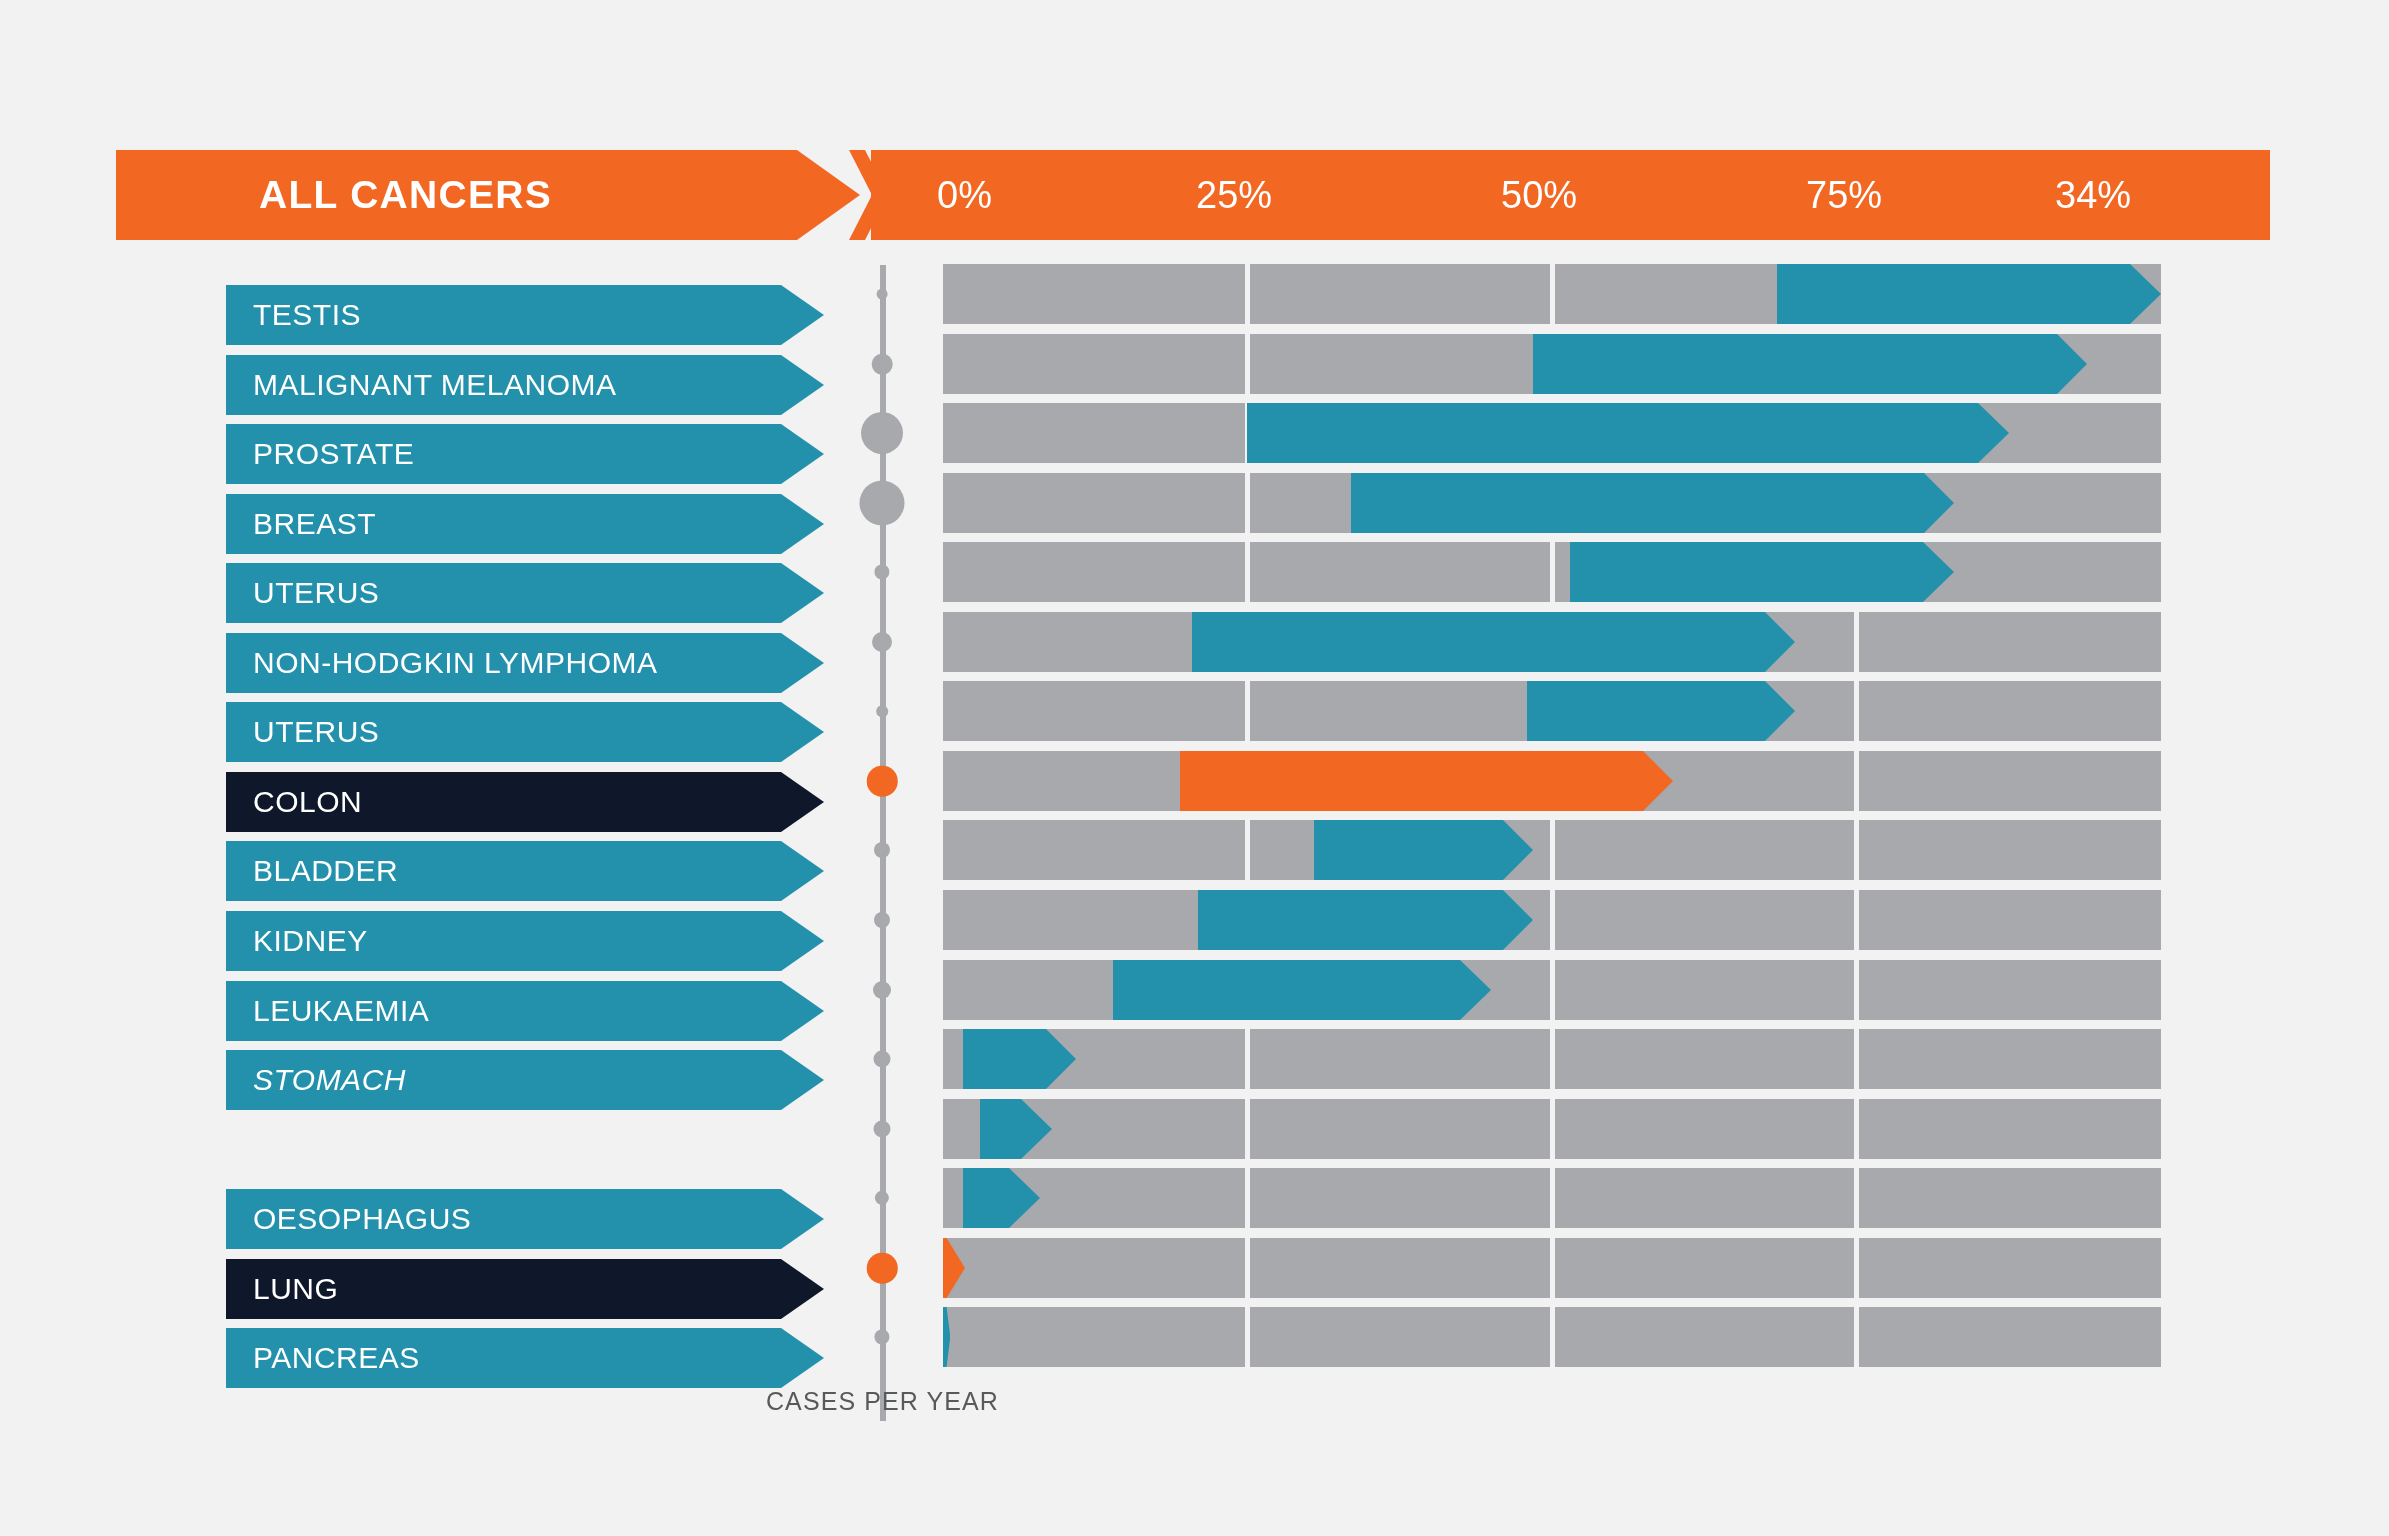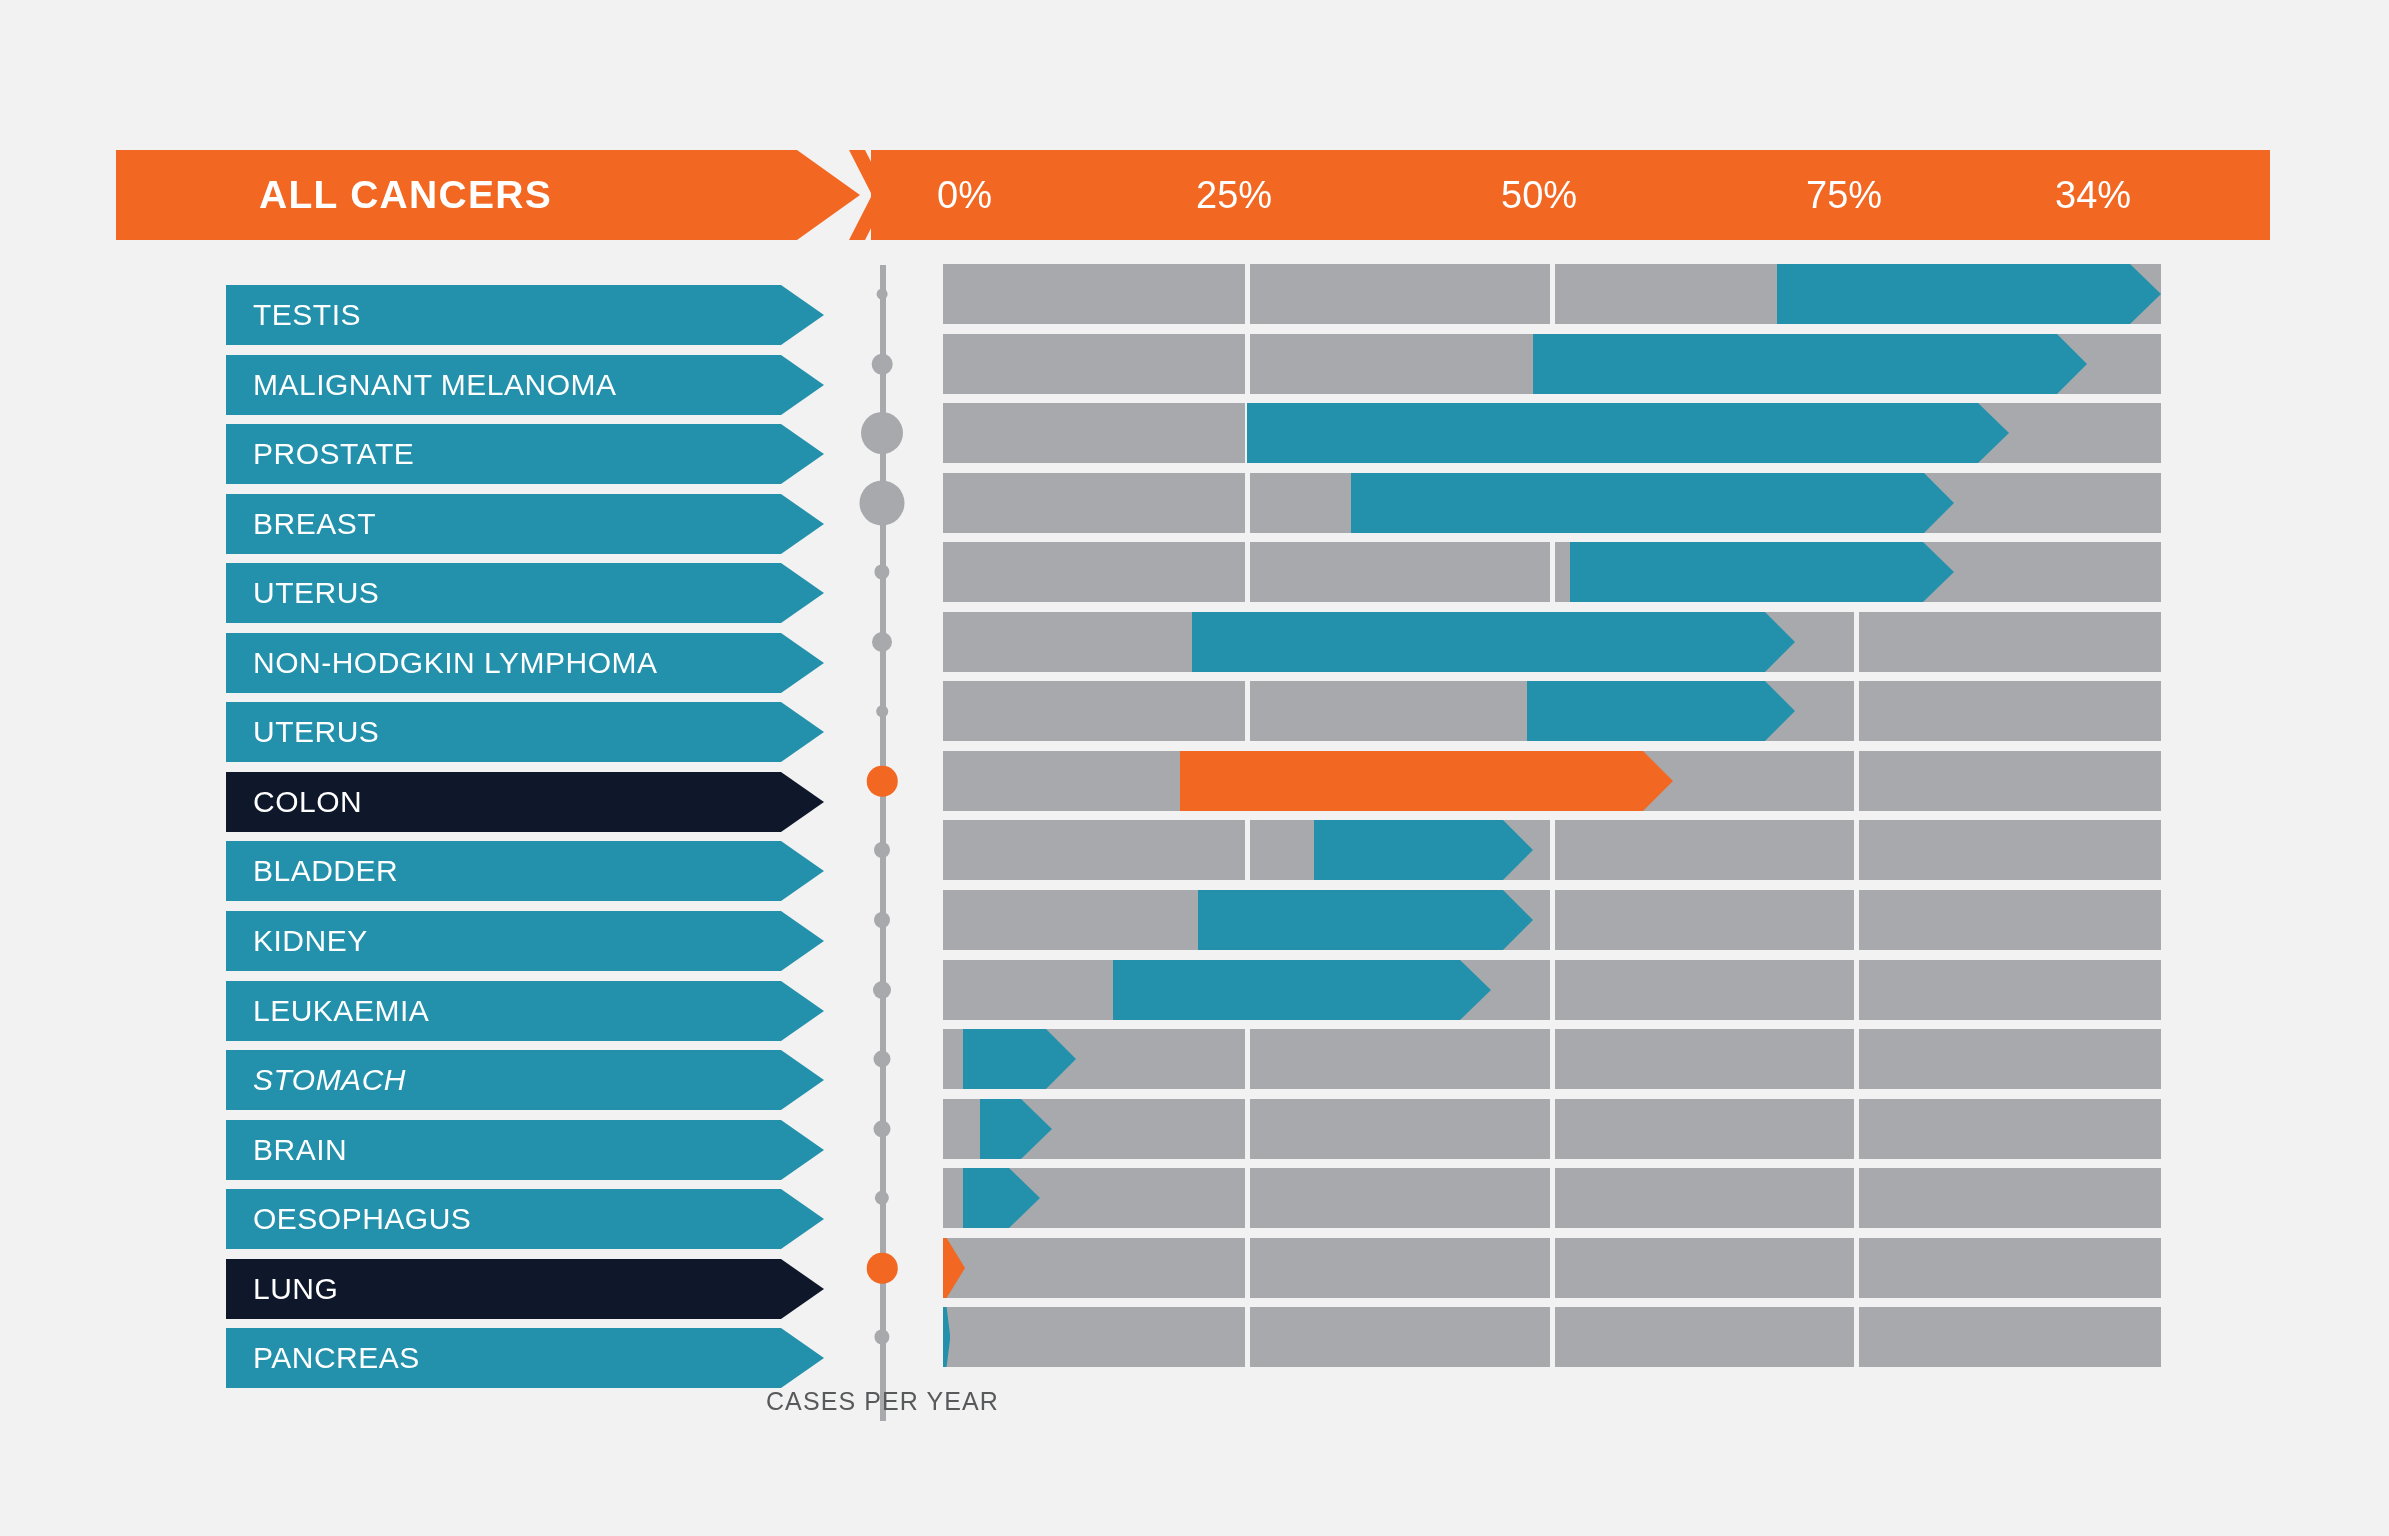--- a/index.html
+++ b/index.html
@@ -269,23 +269,20 @@
         </div>
         <div class="dot dot-grey" style="width: 17px; height: 17px;"></div>
         <div class="track">
           <div class="gridline" style="left: 302px;"></div>
           <div class="gridline" style="left: 607px;"></div>
           <div class="gridline" style="left: 911px;"></div>
         </div>
         <div class="bar bar-teal" style="left: 963px; width: 113px; clip-path: polygon(0px 0px, 83px 0px, 113px 30px, 83px 60px, 0px 60px);"></div>
       </div>
       <div class="row" style="top: 1099px;">
-        <div class="label-chip chip-teal">
-          <span>BRAIN</span>
-        </div>
         <div class="dot dot-grey" style="width: 17px; height: 17px;"></div>
         <div class="track">
           <div class="gridline" style="left: 302px;"></div>
           <div class="gridline" style="left: 607px;"></div>
           <div class="gridline" style="left: 911px;"></div>
         </div>
         <div class="bar bar-teal" style="left: 980px; width: 72px; clip-path: polygon(0px 0px, 41px 0px, 72px 30px, 41px 60px, 0px 60px);"></div>
       </div>
       <div class="row" style="top: 1168px;">
         <div class="label-chip chip-teal">

